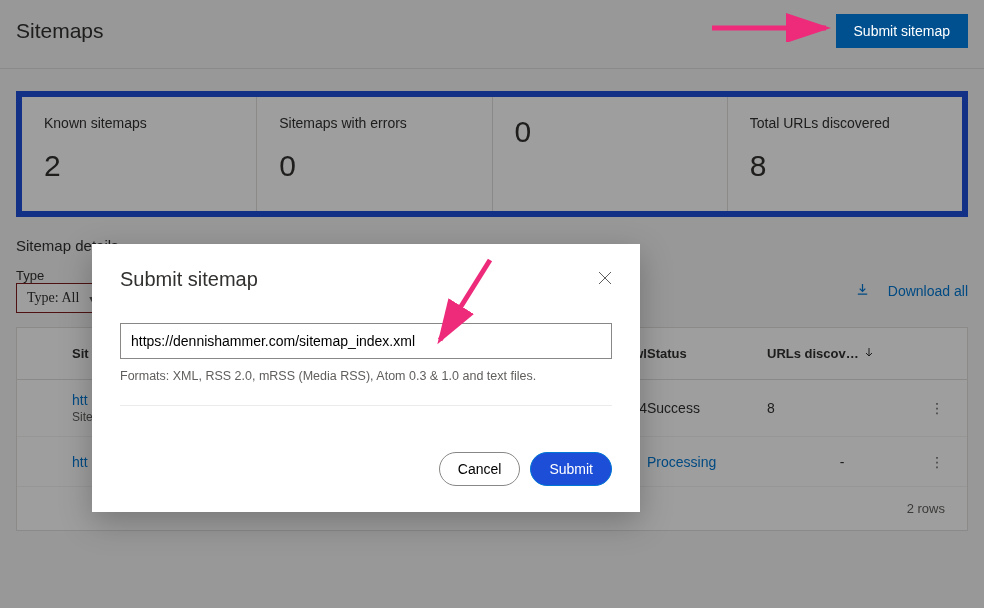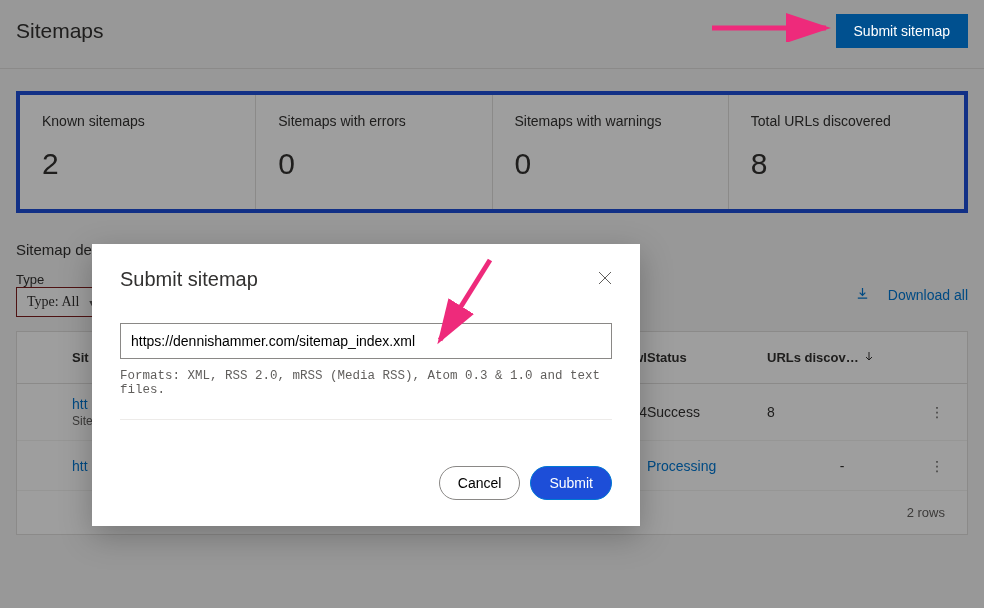--- a/index.html
+++ b/index.html
@@ -28,23 +28,23 @@
       border: none;
       padding: 9px 18px;
       font-size: 14px;
       cursor: pointer;
       position: relative;
       z-index: 20;
     }
     .hr { height: 1px; background: #e1dfdd; margin: 0 -16px 22px -16px; }
     .stats {
       display: flex;
-      border: 4px solid #1d4ed8;
-      background: #fff;
-      margin-bottom: 28px;
+      border: 6px solid #1d4ed8;
+      background: #fff;
+      margin-bottom: 20px;
     }
     .stat {
       flex: 1;
       padding: 18px 22px 28px 22px;
       border-right: 1px solid #e1dfdd;
     }
     .stat:last-child { border-right: none; }
     .stat-label { font-size: 14px; color: #323130; margin-bottom: 18px; }
     .stat-value { font-size: 30px; font-weight: 300; }
     .section-title { font-size: 15px; margin-bottom: 14px; }
@@ -109,21 +109,21 @@
     .modal-title { font-size: 20px; }
     .close-icon { cursor:pointer; color:#605e5c; font-size:16px; }
     .modal-body { padding: 0 28px 22px 28px; }
     .url-input {
       width: 100%;
       border: 1px solid #8a8886;
       padding: 9px 10px;
       font-size: 14px;
       margin-top: 20px;
     }
-    .hint { font-size: 12.5px; color:#605e5c; margin-top:10px;font-family:Liberation Mono, monospace; }
+    .hint { font-size: 12.5px; color:#605e5c; margin-top:10px; }
     .modal-sep { height:1px; background:#edebe9; margin-top:22px; }
     .modal-foot {
       display:flex;
       justify-content:flex-end;
       gap:10px;
       padding: 24px 28px 26px 28px;
     }
     .btn { font-size:14px; padding: 8px 18px; cursor:pointer;border-radius:17px; }
     .btn-secondary { background:#fff; border:1px solid #8a8886; }
     .btn-primary { background:#1d4ed8; color:#fff; border:1px solid #0078d4; }
@@ -147,21 +147,20 @@
   <div class="stats">
     <div class="stat">
       <div class="stat-label">Known sitemaps</div>
       <div class="stat-value">2</div>
     </div>
     <div class="stat">
       <div class="stat-label">Sitemaps with errors</div>
       <div class="stat-value">0</div>
     </div>
     <div class="stat">
-      <div class="stat-label">Sitemaps with warnings</div>
       <div class="stat-value">0</div>
     </div>
     <div class="stat">
       <div class="stat-label">Total URLs discovered</div>
       <div class="stat-value">8</div>
     </div>
   </div>
 
   <div class="section-title">Sitemap details</div>
 

